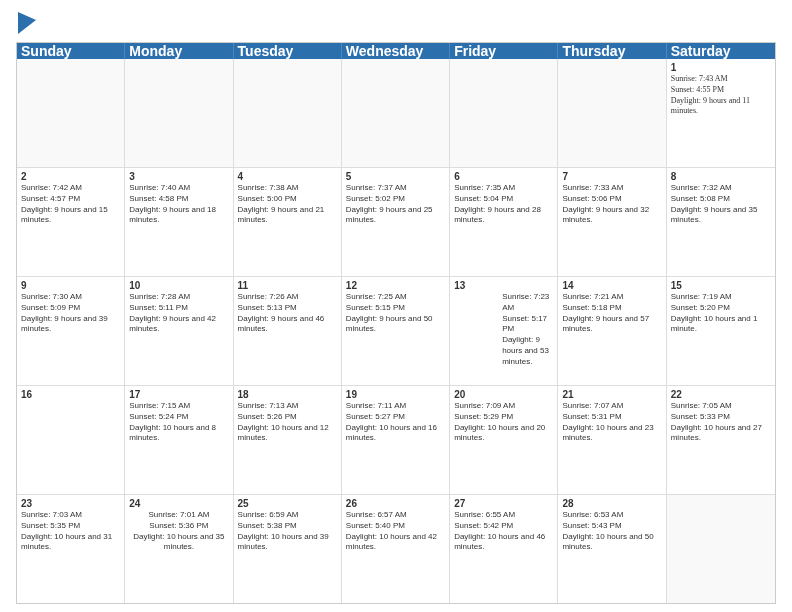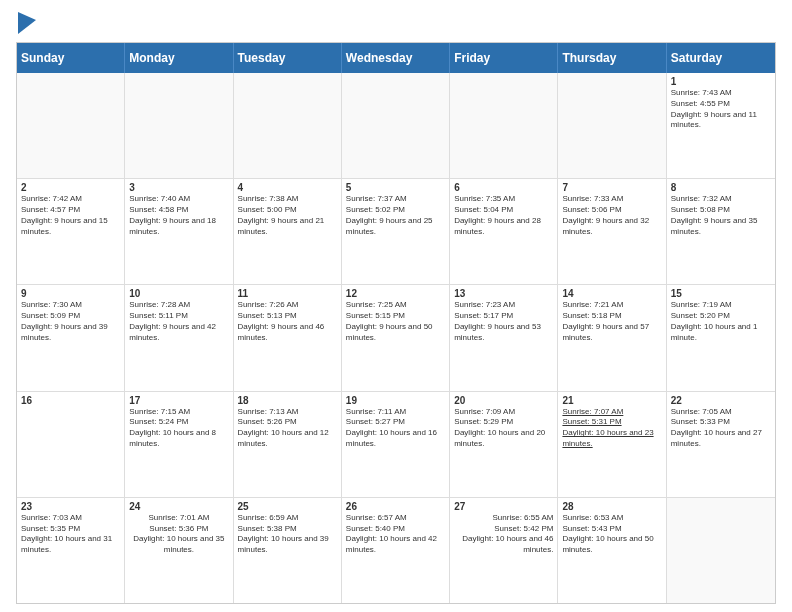--- a/index.html
+++ b/index.html
@@ -60,23 +60,23 @@
       flex-direction: column;
       border: 1px solid #ccc;
     }
     .cal-header {
       display: grid;
       grid-template-columns: repeat(7, 1fr);
       background: #2c6fad;
     }
     .cal-header-cell {
       color: #fff;
-      font-size: 12px;
+      font-size: 14px;
       font-weight: bold;
-      padding: 8px 4px;
+      padding: 0 4px;
       text-align: left;
       border-right: 1px solid #4a88c5;
     }
     .cal-header-cell:last-child { border-right: none; }
     .cal-body {
       display: flex;
       flex-direction: column;
       flex: 1;
     }
     .cal-row {
@@ -142,21 +142,21 @@
     <div class="cal-body" id="cal-body">
         <div class="cal-row">
           <div class="cal-cell empty"></div>
           <div class="cal-cell empty"></div>
           <div class="cal-cell empty"></div>
           <div class="cal-cell empty"></div>
           <div class="cal-cell empty"></div>
           <div class="cal-cell empty"></div>
           <div class="cal-cell">
             <span class="day-num">1</span>
-            <div class="cell-text" style="white-space: pre-line;">Sunrise: 7:43 AM
+            <div class="cell-text" style="white-space: pre-line; font-family: Liberation Serif, serif;">Sunrise: 7:43 AM
 Sunset: 4:55 PM
 Daylight: 9 hours and 11 minutes.</div>
           </div>
         </div>
         <div class="cal-row">
           <div class="cal-cell">
             <span class="day-num">2</span>
             <div class="cell-text" style="white-space: pre-line;">Sunrise: 7:42 AM
 Sunset: 4:57 PM
 Daylight: 9 hours and 15 minutes.</div>
@@ -218,21 +218,21 @@
 Daylight: 9 hours and 46 minutes.</div>
           </div>
           <div class="cal-cell">
             <span class="day-num">12</span>
             <div class="cell-text" style="white-space: pre-line;">Sunrise: 7:25 AM
 Sunset: 5:15 PM
 Daylight: 9 hours and 50 minutes.</div>
           </div>
           <div class="cal-cell">
             <span class="day-num">13</span>
-            <div class="cell-text" style="white-space: pre-line;">Sunrise: 7:23 AM
+            <div class="cell-text" style="white-space: pre-line; margin-left: 48px;">Sunrise: 7:23 AM
 Sunset: 5:17 PM
 Daylight: 9 hours and 53 minutes.</div>
           </div>
           <div class="cal-cell">
             <span class="day-num">14</span>
             <div class="cell-text" style="white-space: pre-line;">Sunrise: 7:21 AM
 Sunset: 5:18 PM
 Daylight: 9 hours and 57 minutes.</div>
           </div>
           <div class="cal-cell">
@@ -265,21 +265,21 @@
 Daylight: 10 hours and 16 minutes.</div>
           </div>
           <div class="cal-cell">
             <span class="day-num">20</span>
             <div class="cell-text" style="white-space: pre-line;">Sunrise: 7:09 AM
 Sunset: 5:29 PM
 Daylight: 10 hours and 20 minutes.</div>
           </div>
           <div class="cal-cell">
             <span class="day-num">21</span>
-            <div class="cell-text" style="white-space: pre-line; text-decoration: underline;">Sunrise: 7:07 AM
+            <div class="cell-text" style="white-space: pre-line;">Sunrise: 7:07 AM
 Sunset: 5:31 PM
 Daylight: 10 hours and 23 minutes.</div>
           </div>
           <div class="cal-cell">
             <span class="day-num">22</span>
             <div class="cell-text" style="white-space: pre-line;">Sunrise: 7:05 AM
 Sunset: 5:33 PM
 Daylight: 10 hours and 27 minutes.</div>
           </div>
         </div>
@@ -303,21 +303,21 @@
 Daylight: 10 hours and 39 minutes.</div>
           </div>
           <div class="cal-cell">
             <span class="day-num">26</span>
             <div class="cell-text" style="white-space: pre-line;">Sunrise: 6:57 AM
 Sunset: 5:40 PM
 Daylight: 10 hours and 42 minutes.</div>
           </div>
           <div class="cal-cell">
             <span class="day-num">27</span>
-            <div class="cell-text" style="white-space: pre-line; text-align: right;">Sunrise: 6:55 AM
+            <div class="cell-text" style="white-space: pre-line;">Sunrise: 6:55 AM
 Sunset: 5:42 PM
 Daylight: 10 hours and 46 minutes.</div>
           </div>
           <div class="cal-cell">
             <span class="day-num">28</span>
             <div class="cell-text" style="white-space: pre-line;">Sunrise: 6:53 AM
 Sunset: 5:43 PM
 Daylight: 10 hours and 50 minutes.</div>
           </div>
           <div class="cal-cell empty"></div>

